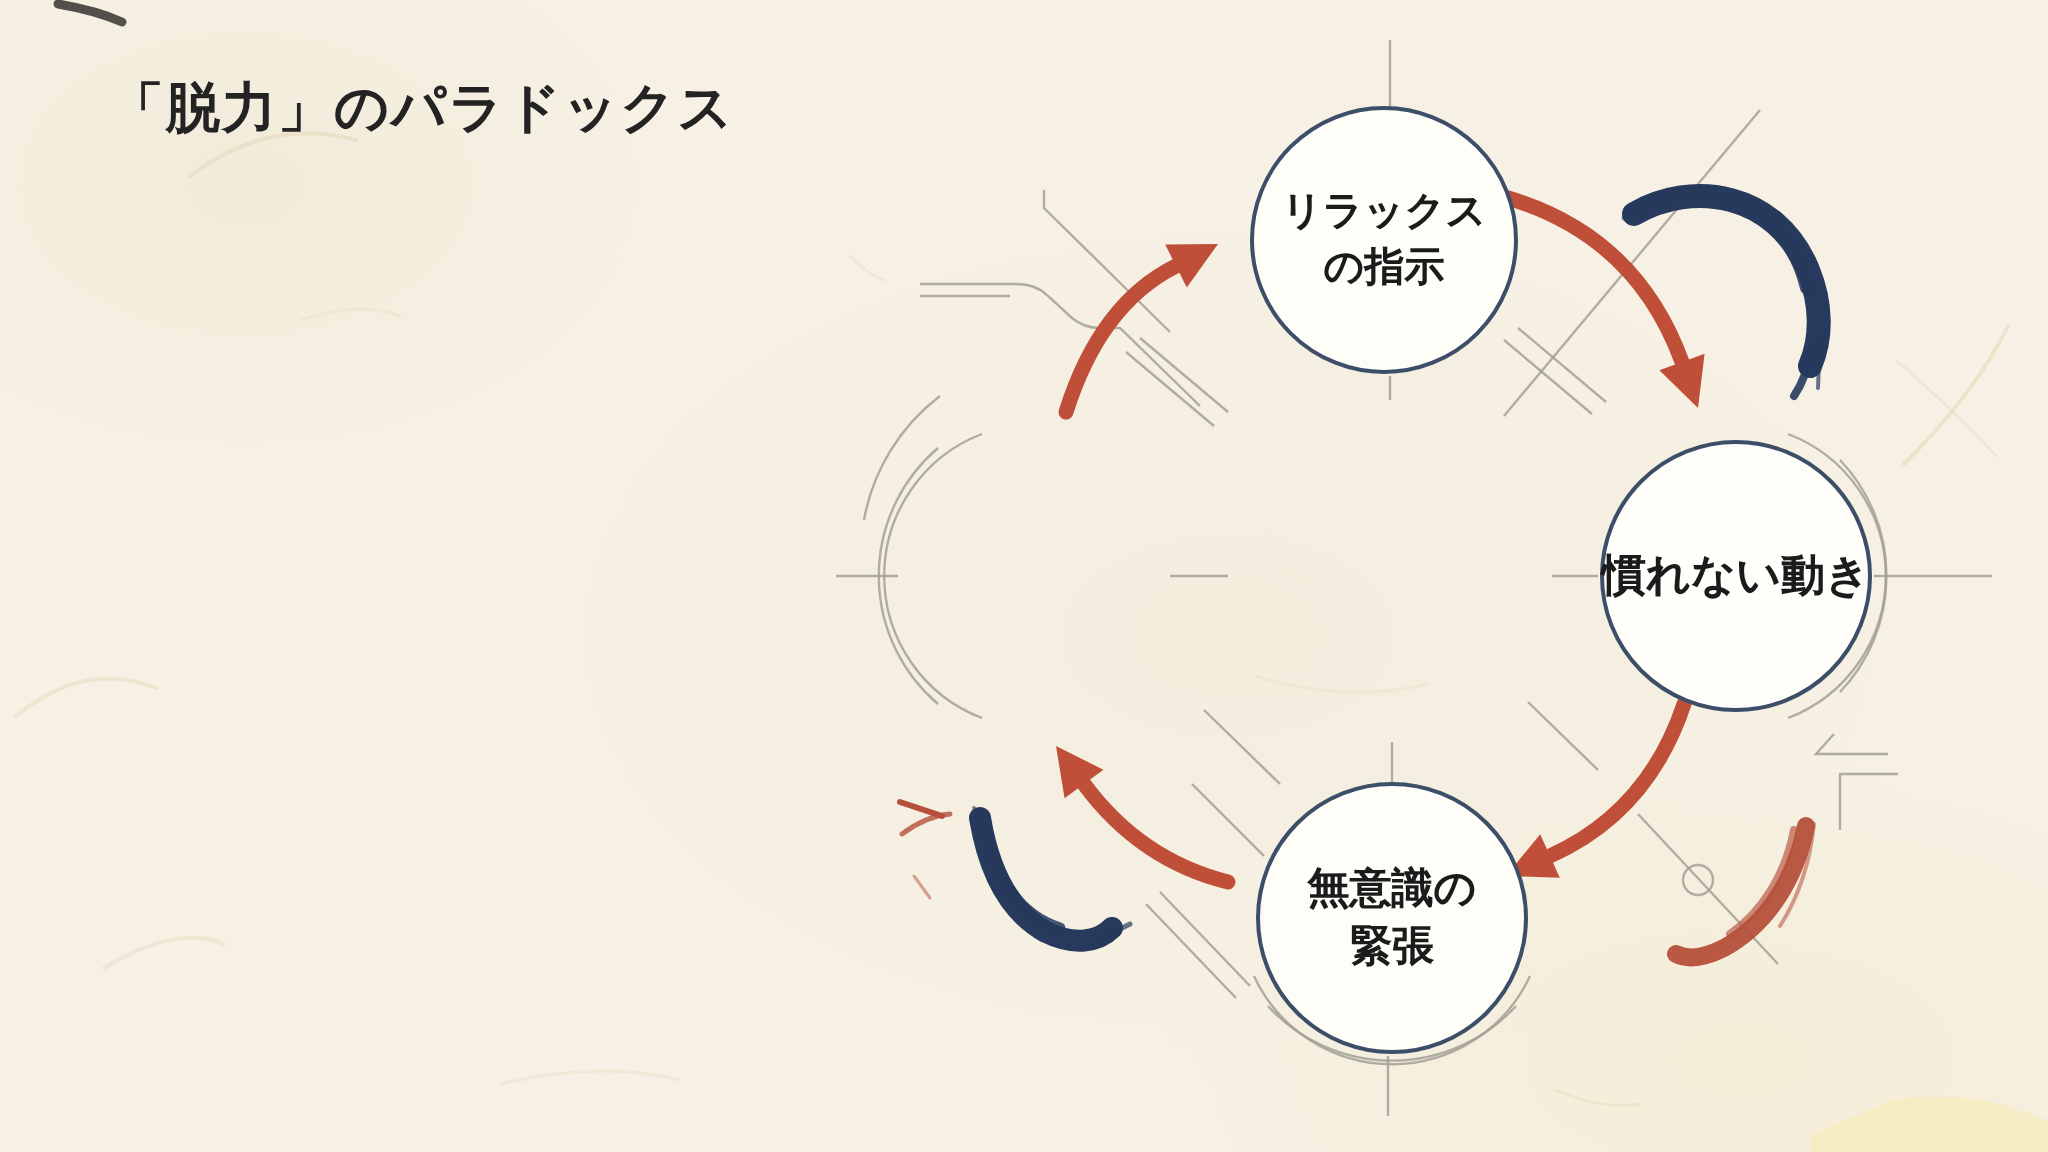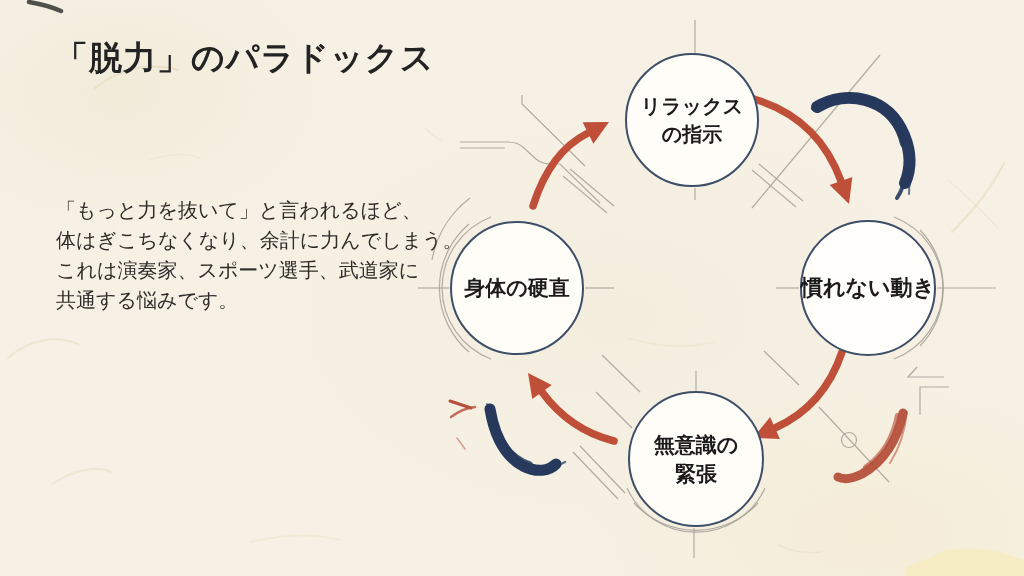--- a/index.html
+++ b/index.html
@@ -14,21 +14,21 @@
     background:
       radial-gradient(420px 220px at 85% 92%, rgba(244,233,205,.55), rgba(244,233,205,0) 70%),
       radial-gradient(300px 200px at 12% 16%, rgba(238,229,208,.5), rgba(238,229,208,0) 70%),
       radial-gradient(520px 320px at 60% 55%, rgba(240,232,214,.4), rgba(240,232,214,0) 70%),
       var(--bg);
   }
   .decor-svg{position:absolute; left:0; top:0; width:1024px; height:576px;}
   .title{
     position:absolute; left:55px; top:36px; margin:0;
     font-family:Liberation Mono, monospace;
-    font-size:33px; font-weight:700; letter-spacing:1px; color:var(--title-text);
+    font-size:27px; font-weight:700; letter-spacing:1px; color:var(--title-text);
   }
   .para{position:absolute; left:56px; font-size:20px; line-height:30px; font-weight:500; color:var(--body-text);}
   .para-1{top:195px;}
   .para-2{top:337px;}
   .node{
     position:absolute; border-radius:50%; box-sizing:border-box;
     background:var(--circle-fill); border:2.5px solid var(--circle-border);
     display:flex; flex-direction:column; align-items:center; justify-content:center;
     text-align:right; font-weight:700; color:var(--node-text); white-space:nowrap;
   }
@@ -145,41 +145,32 @@
     </g>
     <g>
       <path class="brush-red" d="M 450 401 L 471 408" stroke-width="3"></path>
       <path class="brush-red" d="M 451 417 Q 463 408 475 407" stroke-width="2.5" opacity=".8"></path>
       <path class="brush-red" d="M 457 438 L 465 449" stroke-width="1.5" opacity=".5"></path>
     </g>
   </svg>
 
   <h1 class="title">「脱力」のパラドックス</h1>
 
-  <div class="para para-1">
-    <div>「もっと力を抜いて」と言われるほど、</div>
-    <div>体はぎこちなくなり、余計に力んでしまう。</div>
-    <div>これは演奏家、スポーツ選手、武道家に</div>
-    <div>共通する悩みです。</div>
-  </div>
 
   <div class="para para-2">
   </div>
 
   <div class="node node-top">
     <div>リラックス</div>
     <div>の指示</div>
   </div>
 
   <div class="node node-bottom">
     <div>無意識の</div>
     <div>緊張</div>
   </div>
 
   <div class="node node-right">
     <div>慣れない動き</div>
   </div>
 
-  <div class="node node-left">
-    <div>身体の硬直</div>
-  </div>
 
 </div>
 
 </body></html>

